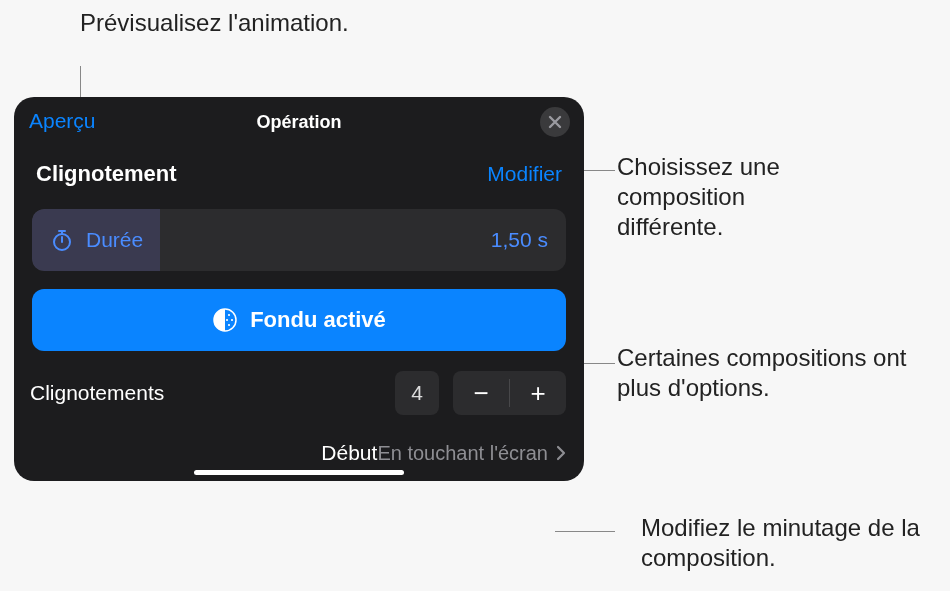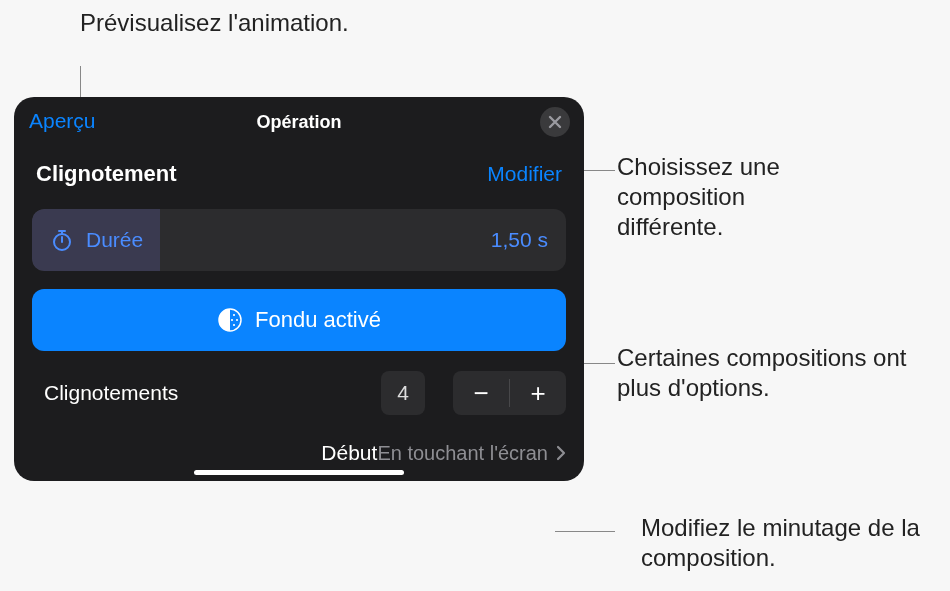--- a/index.html
+++ b/index.html
@@ -134,28 +134,28 @@
     gap: 12px;
     cursor: pointer;
   }
   .fade-icon {
     width: 26px;
     height: 26px;
     flex-shrink: 0;
   }
   .fade-label {
     font-size: 22px;
-    font-weight: 400;
+    font-weight: 700;
     color: #fff;
   }
   .count-row {
-    margin: 20px 18px 0 30px;
-    display: flex;
-    align-items: center;
-    gap: 28px;
+    margin: 20px 18px 0 16px;
+    display: flex;
+    align-items: center;
+    gap: 14px;
   }
   .count-label {
     font-size: 21px;
     color: #fff;
     flex: 1;
   }
   .count-value-box {
     width: 44px;
     height: 44px;
     background: #2c2c2e;

